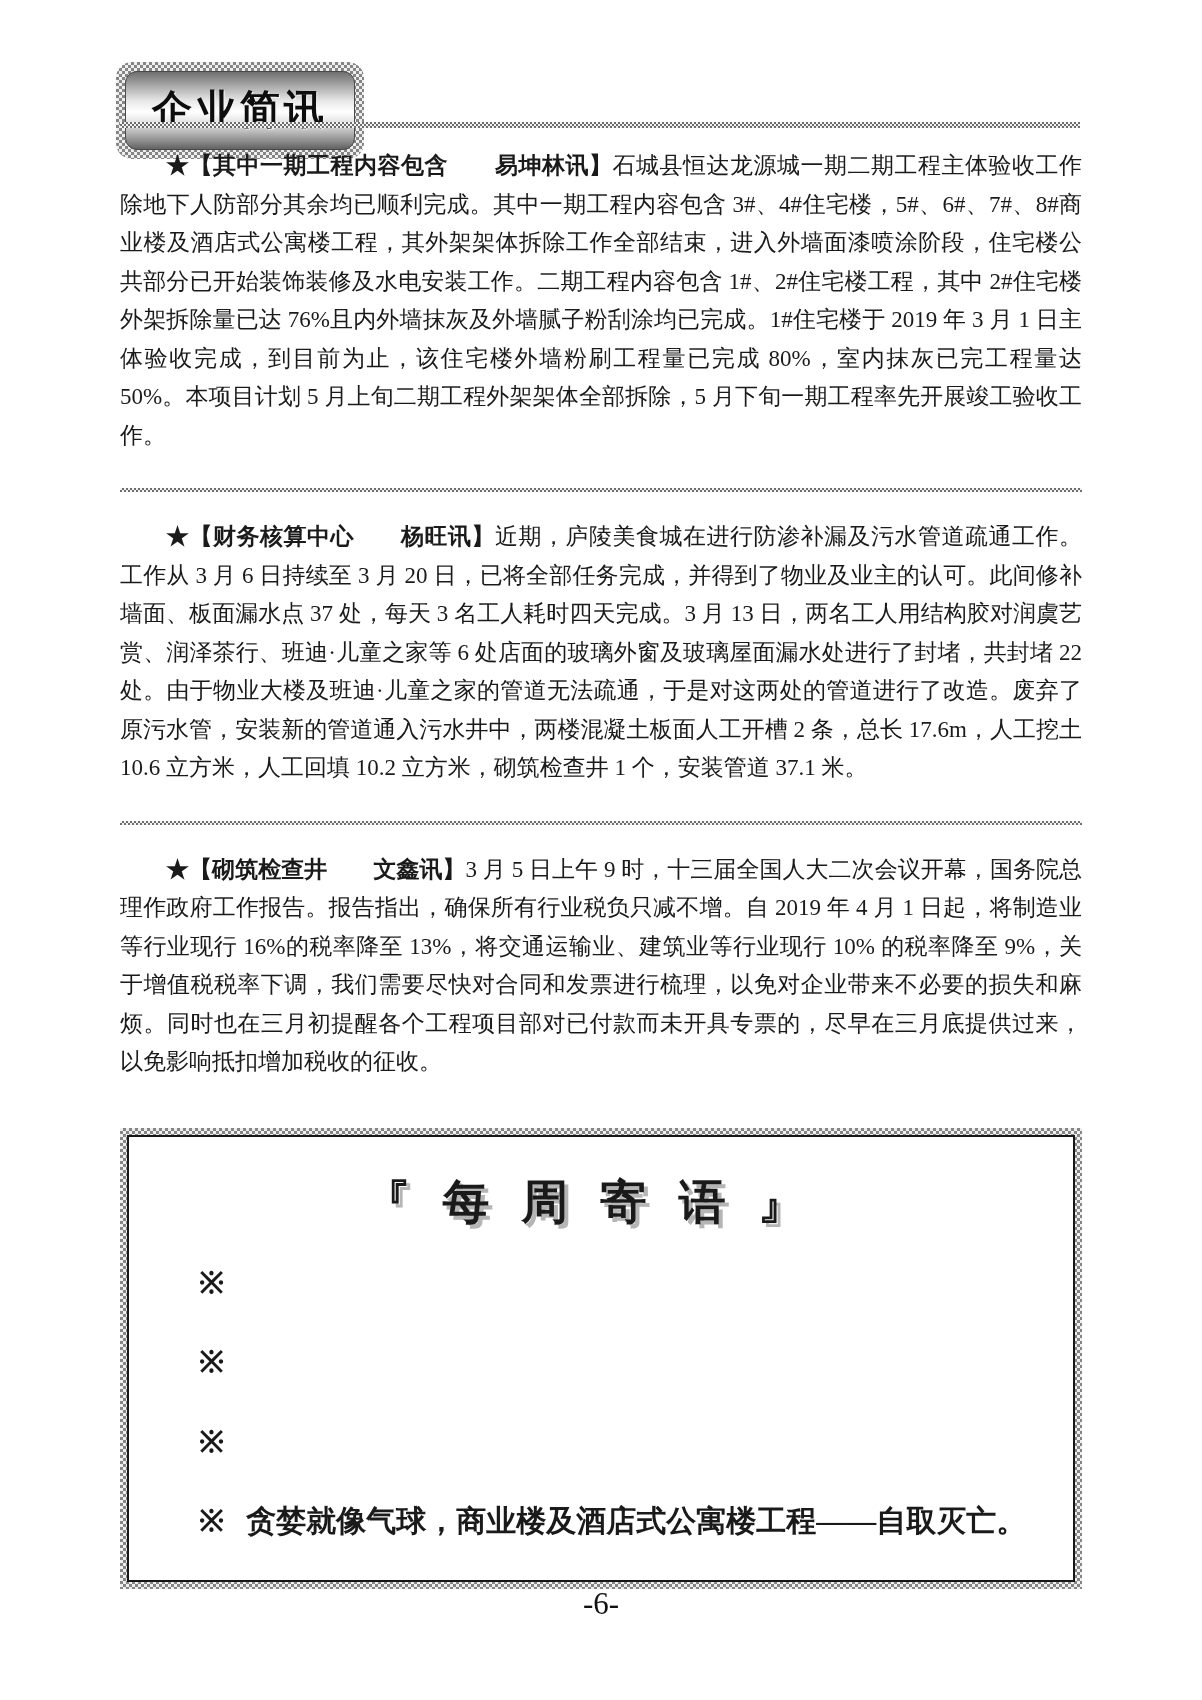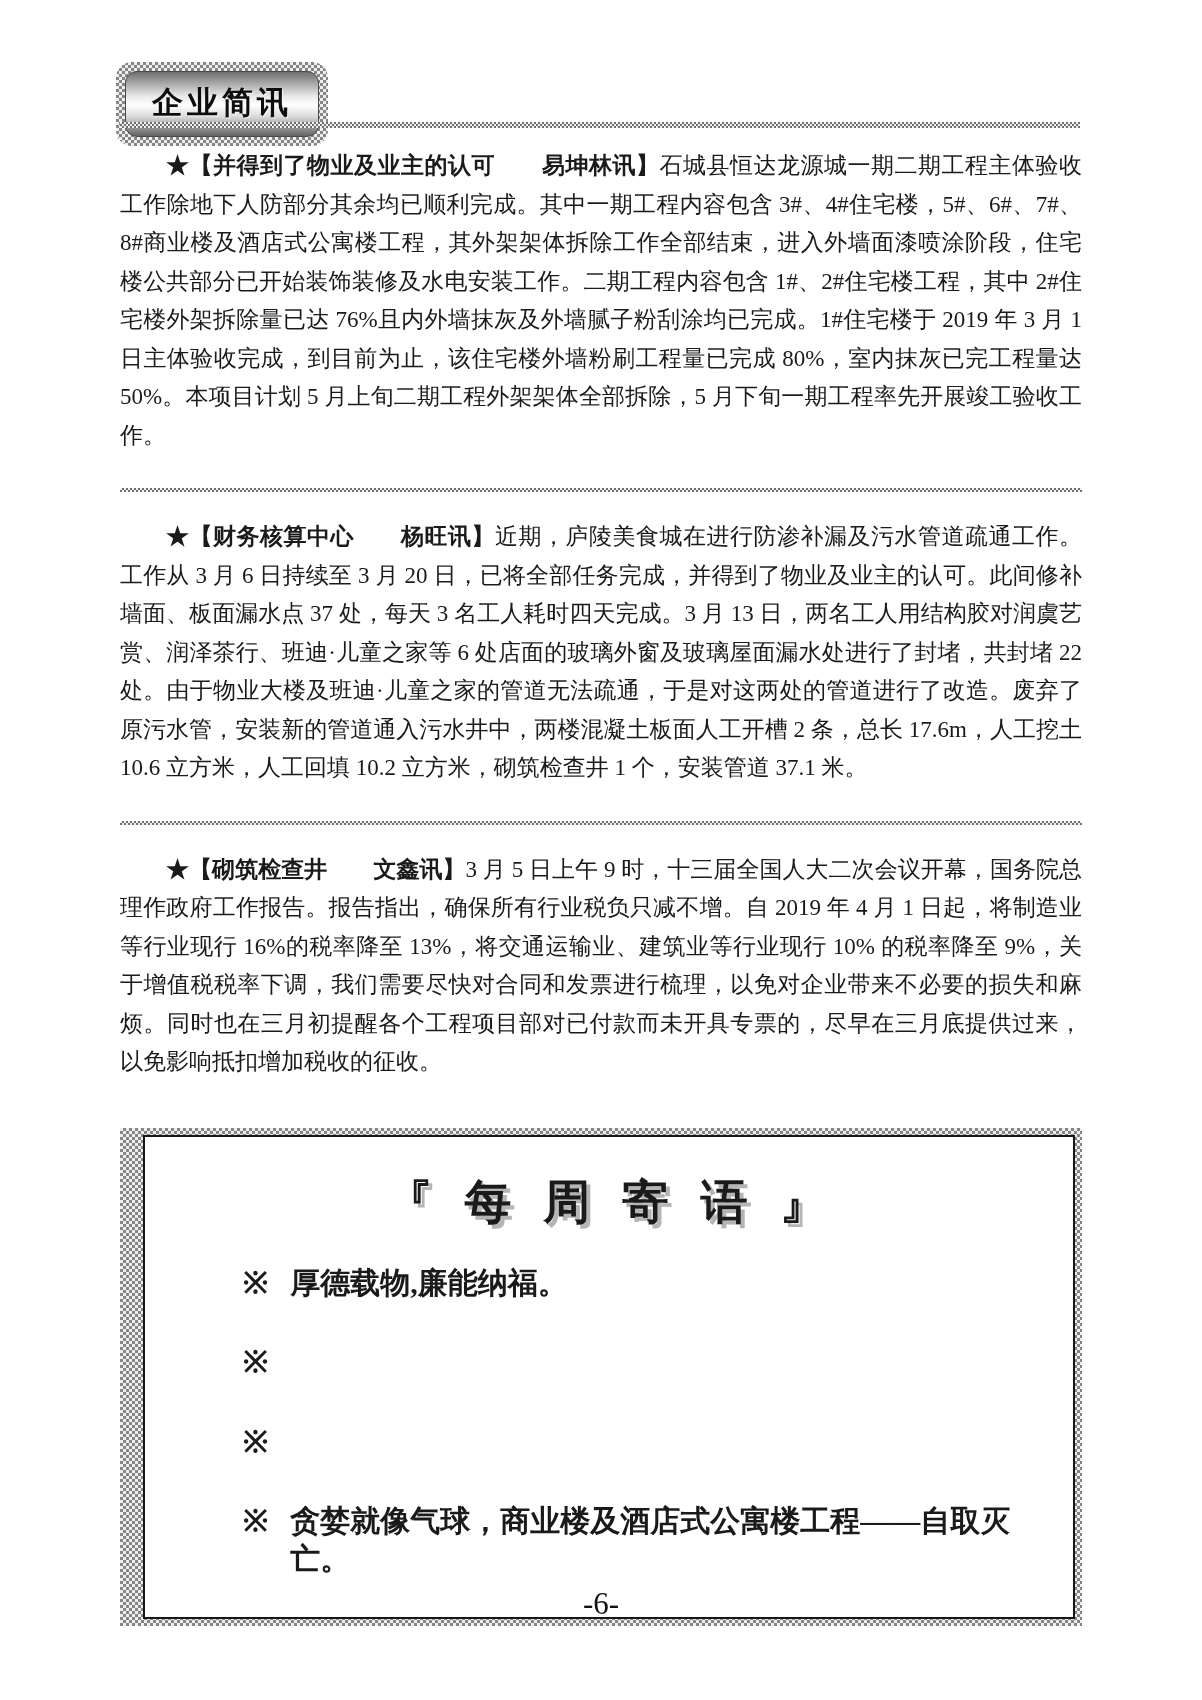--- a/index.html
+++ b/index.html
@@ -35,21 +35,21 @@
     padding:9px;border-radius:16px;
   }
   .badge{
     border-radius:12px;
     padding:10px 26px 12px 26px;
     background:linear-gradient(180deg,#6f6f6f 0%,#e9e9e9 38%,#ffffff 52%,#d9d9d9 70%,#636363 100%);
     border:1px solid #4a4a4a;
   }
   .badge span{
     font-family:"Liberation Sans",sans-serif;
-    font-weight:bold;font-size:31px;letter-spacing:4px;color:#0d0d0d;
+    font-weight:bold;font-size:40px;letter-spacing:4px;color:#0d0d0d;
     text-shadow:1px 1px 0 #f5f5f5;
   }
   .top-rule{
     position:absolute;left:120px;top:122px;width:960px;height:6px;
   }
   
   .main{
     position:absolute;left:120px;top:146px;width:962px;
   }
   .article p{
@@ -66,22 +66,21 @@
     height:4px;margin:33px 0 25px 0;
   }
   
   .quote-box{
     margin-top:46px;
     padding:7px;
   }
   .quote-box-inner{
     background:#ffffff;
     border:2px solid #161616;
-    padding:28px 40px 34px 44px;
-    margin-left:16px;
+    padding:28px 40px 34px 16px;
   }
   .quote-title{
     text-align:center;
     font-size:47px;font-weight:bold;
     letter-spacing:10px;
     font-family:"Liberation Serif",serif;
     text-shadow:4px 4px 0 #b5b5b5;
     margin:6px 0 30px 0;
   }
   .quote-item{
@@ -107,42 +106,41 @@
   <div class="badge-wrap checker">
     <div class="badge">
       <span>企业简讯</span>
     </div>
   </div>
   <div class="top-rule checker-fine"></div>
 
   <div class="main">
 
     <div class="article">
-      <p><span class="hd">★【并得到了物业及业主的认可　　易坤林讯】</span><span>石城县恒达龙源城一期二期工程主体验收工作除地下人防部分其余均已顺利完成。其中一期工程内容包含 3#、4#住宅楼，5#、6#、7#、8#商业楼及酒店式公寓楼工程，其外架架体拆除工作全部结束，进入外墙面漆喷涂阶段，住宅楼公共部分已开始装饰装修及水电安装工作。二期工程内容包含 1#、2#住宅楼工程，其中 2#住宅楼外架拆除量已达 76%且内外墙抹灰及外墙腻子粉刮涂均已完成。1#住宅楼于 2019 年 3 月 1 日主体验收完成，到目前为止，该住宅楼外墙粉刷工程量已完成 80%，室内抹灰已完工程量达 50%。本项目计划 5 月上旬二期工程外架架体全部拆除，5 月下旬一期工程率先开展竣工验收工作。</span></p>
+      <p><span class="hd">★【其中一期工程内容包含　　易坤林讯】</span><span>石城县恒达龙源城一期二期工程主体验收工作除地下人防部分其余均已顺利完成。其中一期工程内容包含 3#、4#住宅楼，5#、6#、7#、8#商业楼及酒店式公寓楼工程，其外架架体拆除工作全部结束，进入外墙面漆喷涂阶段，住宅楼公共部分已开始装饰装修及水电安装工作。二期工程内容包含 1#、2#住宅楼工程，其中 2#住宅楼外架拆除量已达 76%且内外墙抹灰及外墙腻子粉刮涂均已完成。1#住宅楼于 2019 年 3 月 1 日主体验收完成，到目前为止，该住宅楼外墙粉刷工程量已完成 80%，室内抹灰已完工程量达 50%。本项目计划 5 月上旬二期工程外架架体全部拆除，5 月下旬一期工程率先开展竣工验收工作。</span></p>
     </div>
 
     <div class="sep checker-fine"></div>
 
     <div class="article">
       <p><span class="hd">★【财务核算中心　　杨旺讯】</span><span>近期，庐陵美食城在进行防渗补漏及污水管道疏通工作。工作从 3 月 6 日持续至 3 月 20 日，已将全部任务完成，并得到了物业及业主的认可。此间修补墙面、板面漏水点 37 处，每天 3 名工人耗时四天完成。3 月 13 日，两名工人用结构胶对润虞艺赏、润泽茶行、班迪·儿童之家等 6 处店面的玻璃外窗及玻璃屋面漏水处进行了封堵，共封堵 22 处。由于物业大楼及班迪·儿童之家的管道无法疏通，于是对这两处的管道进行了改造。废弃了原污水管，安装新的管道通入污水井中，两楼混凝土板面人工开槽 2 条，总长 17.6m，人工挖土 10.6 立方米，人工回填 10.2 立方米，砌筑检查井 1 个，安装管道 37.1 米。</span></p>
     </div>
 
     <div class="sep checker-fine"></div>
 
     <div class="article">
       <p><span class="hd">★【砌筑检查井　　文鑫讯】</span><span>3 月 5 日上午 9 时，十三届全国人大二次会议开幕，国务院总理作政府工作报告。报告指出，确保所有行业税负只减不增。自 2019 年 4 月 1 日起，将制造业等行业现行 16%的税率降至 13%，将交通运输业、建筑业等行业现行 10% 的税率降至 9%，关于增值税税率下调，我们需要尽快对合同和发票进行梳理，以免对企业带来不必要的损失和麻烦。同时也在三月初提醒各个工程项目部对已付款而未开具专票的，尽早在三月底提供过来，以免影响抵扣增加税收的征收。</span></p>
     </div>
 
     <div class="quote-box checker">
       <div class="quote-box-inner">
         <div class="quote-title">『 每 周 寄 语 』</div>
 
         <div class="quote-item">
           <span class="quote-marker">※</span>
-          <span>厚德载物,廉能纳福。</span>
         </div>
         <div class="quote-item">
           <span class="quote-marker">※</span>
         </div>
         <div class="quote-item">
           <span class="quote-marker">※</span>
         </div>
         <div class="quote-item">
           <span class="quote-marker">※</span>
           <span>贪婪就像气球，商业楼及酒店式公寓楼工程——自取灭亡。</span>

